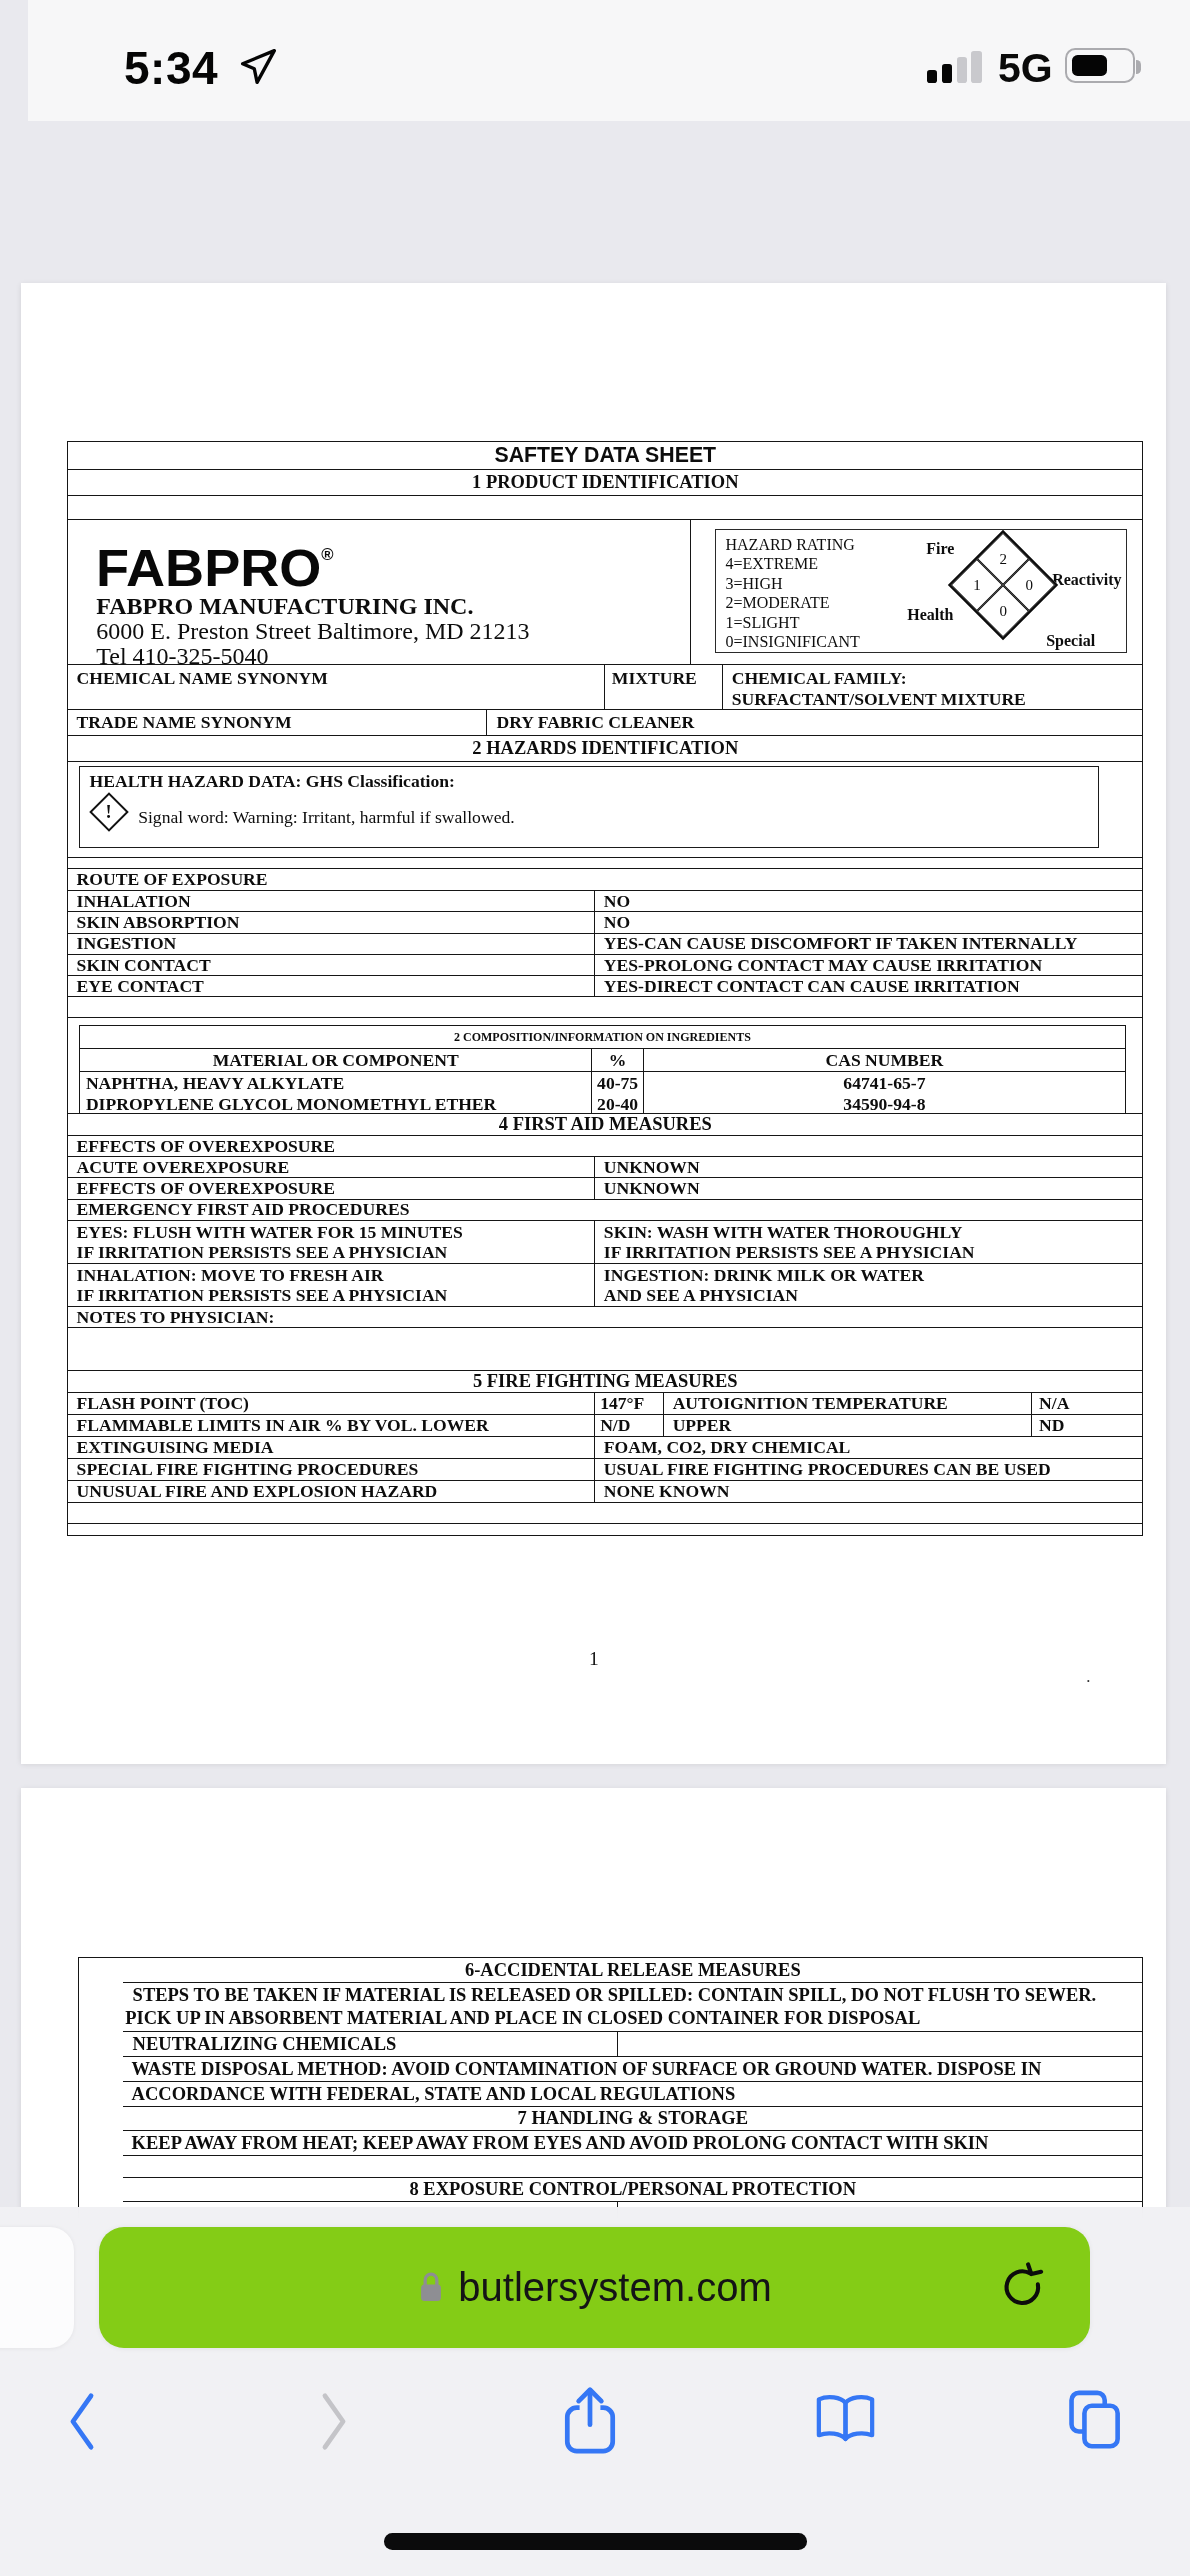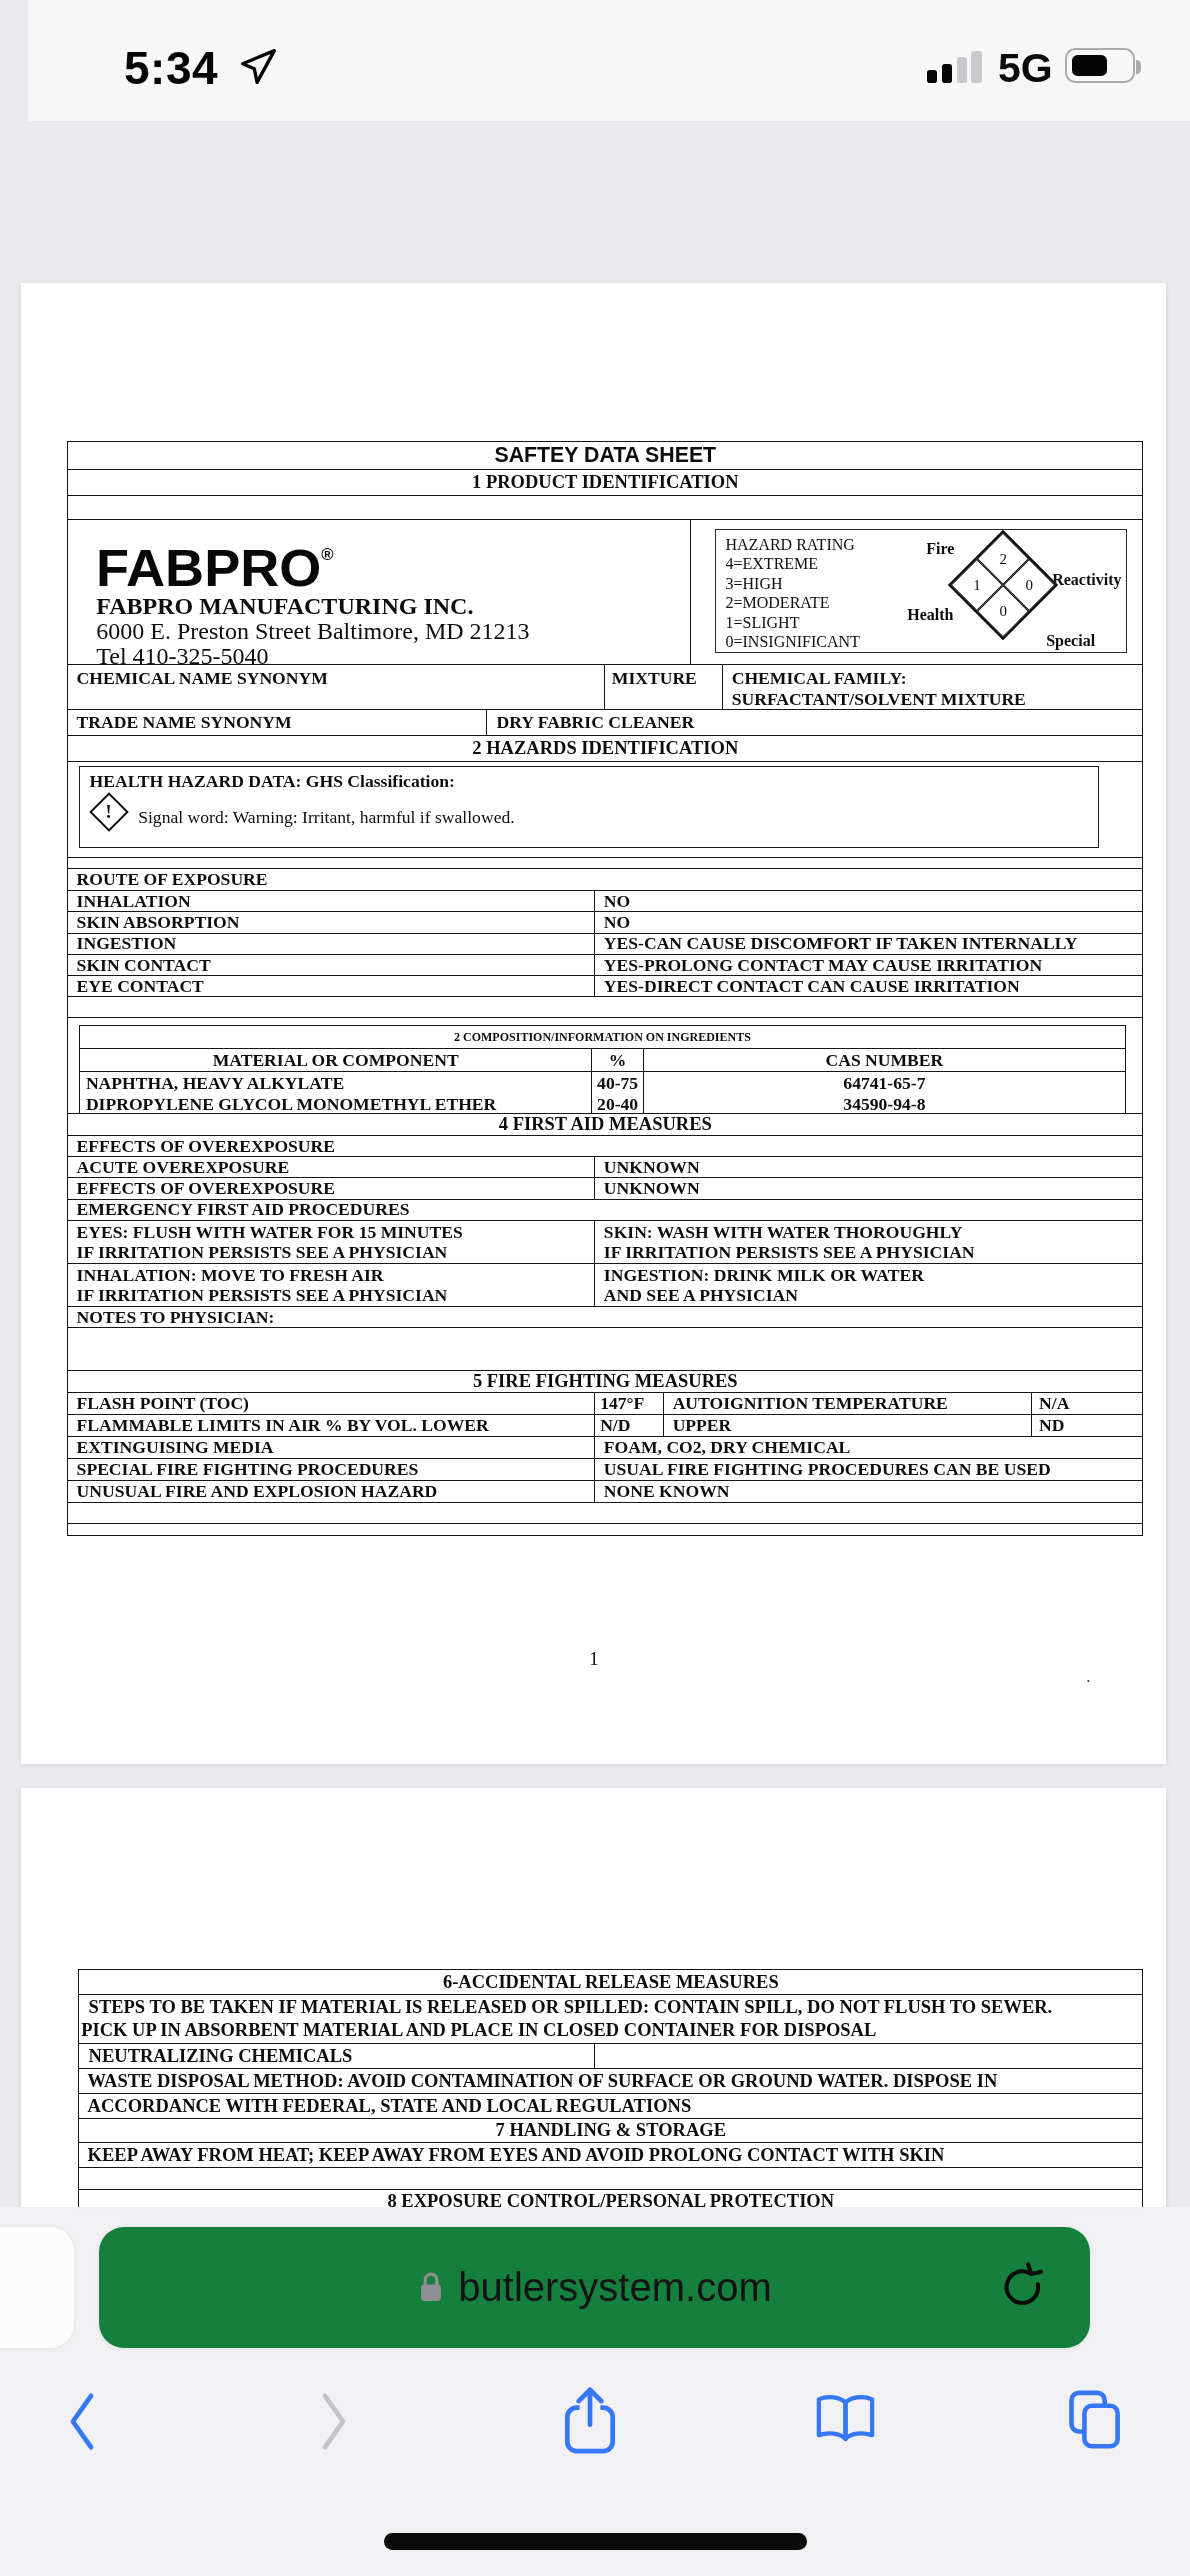--- a/index.html
+++ b/index.html
@@ -19,21 +19,21 @@
   .bat-nub { position:absolute; right:-8.3px; top:10.2px; width:5.6px; height:14px; background:#ABABAF; border-radius:0 4.6px 4.6px 0; }
 
   
   .page { position:absolute; left:21.3px; width:1145px; background:#FFFFFF; box-shadow:0 0.9px 5.6px rgba(0,0,0,0.10); }
   .page1 { top:283px; height:1481px; }
   .page2 { top:1788px; height:788px; }
 
   .sds { position:absolute; background:#fff; border:1.9px solid #161616;
          font-family:"Liberation Serif", serif; font-weight:700; color:#0D0D0D; font-size:17.6px; }
   .sds-1 { left:46px; top:158px; width:1076px; }
-  .sds-2 { left:57px; top:181px; width:1065px; font-size:18.5px; }
+  .sds-2 { left:57px; top:169px; width:1065px; font-size:18.5px;padding-left:44px; }
   .r { position:relative; border-bottom:1.9px solid #161616; display:flex; align-items:center; overflow:hidden; }
   .r.nb { border-bottom:none; }
   .r.c { justify-content:center; text-align:center; }
   .r.top { align-items:flex-start; }
   .pl { padding-left:8.3px; }
   .cell-r { border-right:1.9px solid #161616; height:100%; }
   .kv { display:flex; }
   .kv .k { width:49%; border-right:1.9px solid #161616; height:100%; display:flex; align-items:center; padding-left:8.3px; }
   .kv .v { flex:1; display:flex; align-items:center; padding-left:9.3px; }
   .two-line { display:flex; flex-direction:column; justify-content:center; line-height:20.4px; }
@@ -91,21 +91,21 @@
   .split { display:flex; }
   .split .k { width:48.5%; border-right:1.9px solid #161616; height:100%; display:flex; align-items:center; padding-left:9.3px; }
   .split .v { flex:1; }
 
   
   .bottom-bar { position:absolute; left:0; top:2207px; width:1191px; height:369px;
                 background:rgba(241,241,244,0.97); backdrop-filter:blur(7.4px); }
   .ghost-pill { position:absolute; left:-41px; top:20.4px; width:115px; height:121px; border-radius:24px;
                 background:#FCFCFD; box-shadow:0 0.9px 4.6px rgba(0,0,0,0.06); }
   .url-pill { position:absolute; left:99px; top:20.4px; width:991px; height:121px; border-radius:25px;
-              background:#15803d; box-shadow:0 0.9px 5.6px rgba(0,0,0,0.06);
+              background:#84cc16; box-shadow:0 0.9px 5.6px rgba(0,0,0,0.06);
               display:flex; align-items:center; justify-content:center; }
   .url-text { font-size:40px; color:#141416; margin-left:13px; }
   .reload-btn { position:absolute; right:41px; top:35px; width:52px; height:52px; }
   .tb-btn { position:absolute; }
   .home-indicator { position:absolute; left:384px; top:326px; width:423px; height:16.7px; border-radius:8.3px; background:#0B0B0C; }
 </style>
 </head>
 <body>
 
 <div class="screen">

